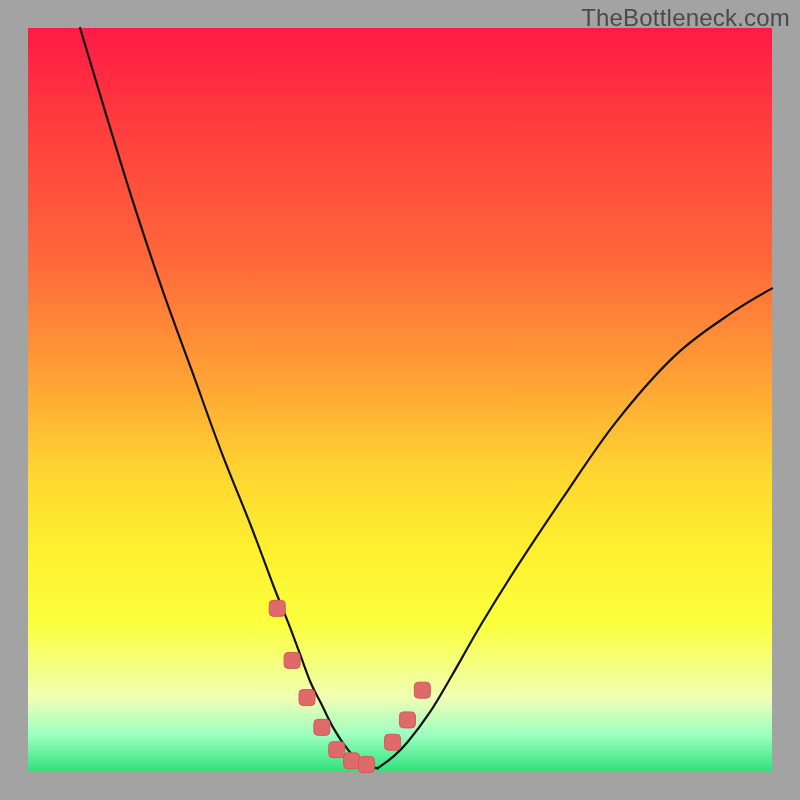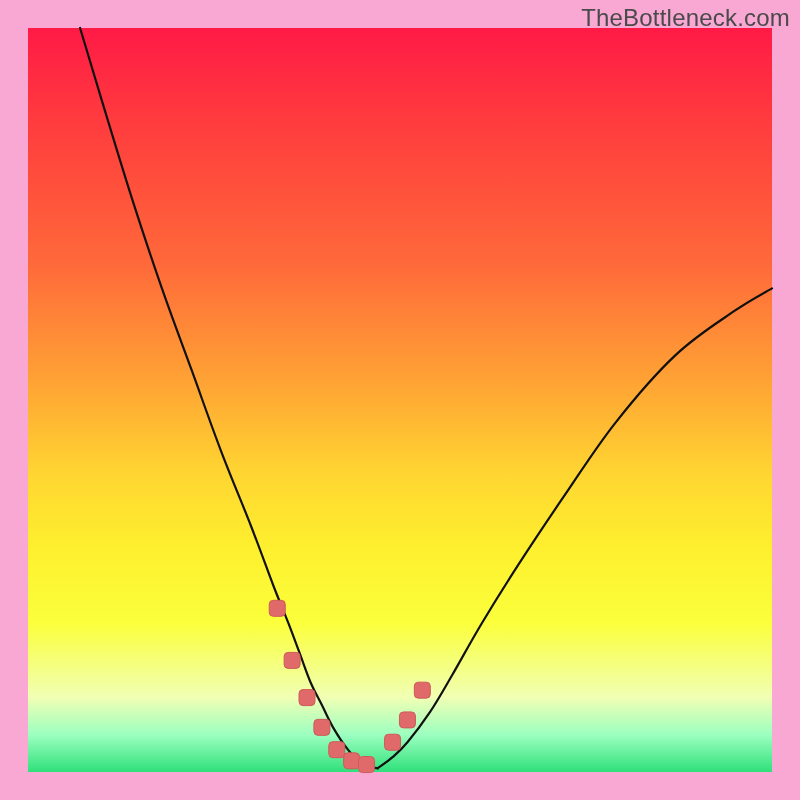--- a/index.html
+++ b/index.html
@@ -10,21 +10,21 @@
     background: #000;
     overflow: hidden;
     font-family: Arial, Helvetica, sans-serif;
   }
   .frame {
     position: absolute;
     left: 0;
     top: 0;
     width: 800px;
     height: 800px;
-    background: #f9a8d4;
+    background: #a3a3a3;
   }
   .plot {
     position: absolute;
     left: 28px;
     top: 28px;
     width: 744px;
     height: 744px;
     
     background: linear-gradient(
       to bottom,

